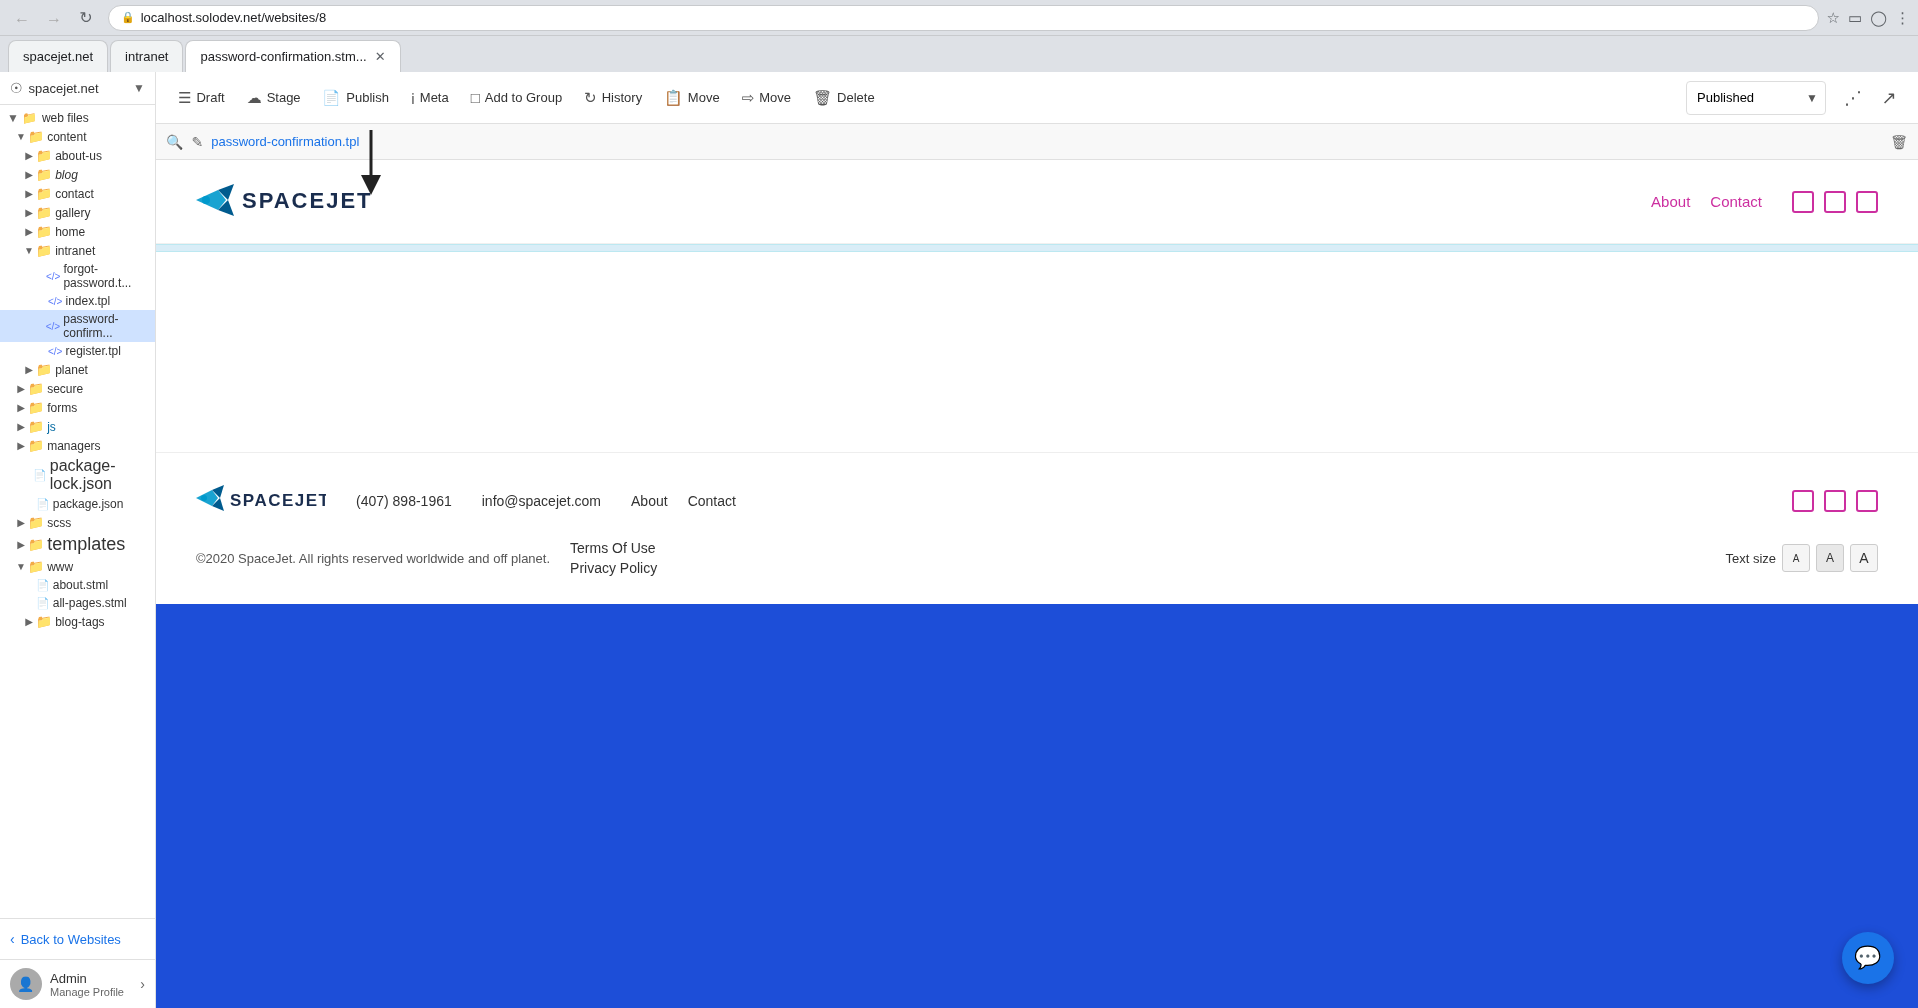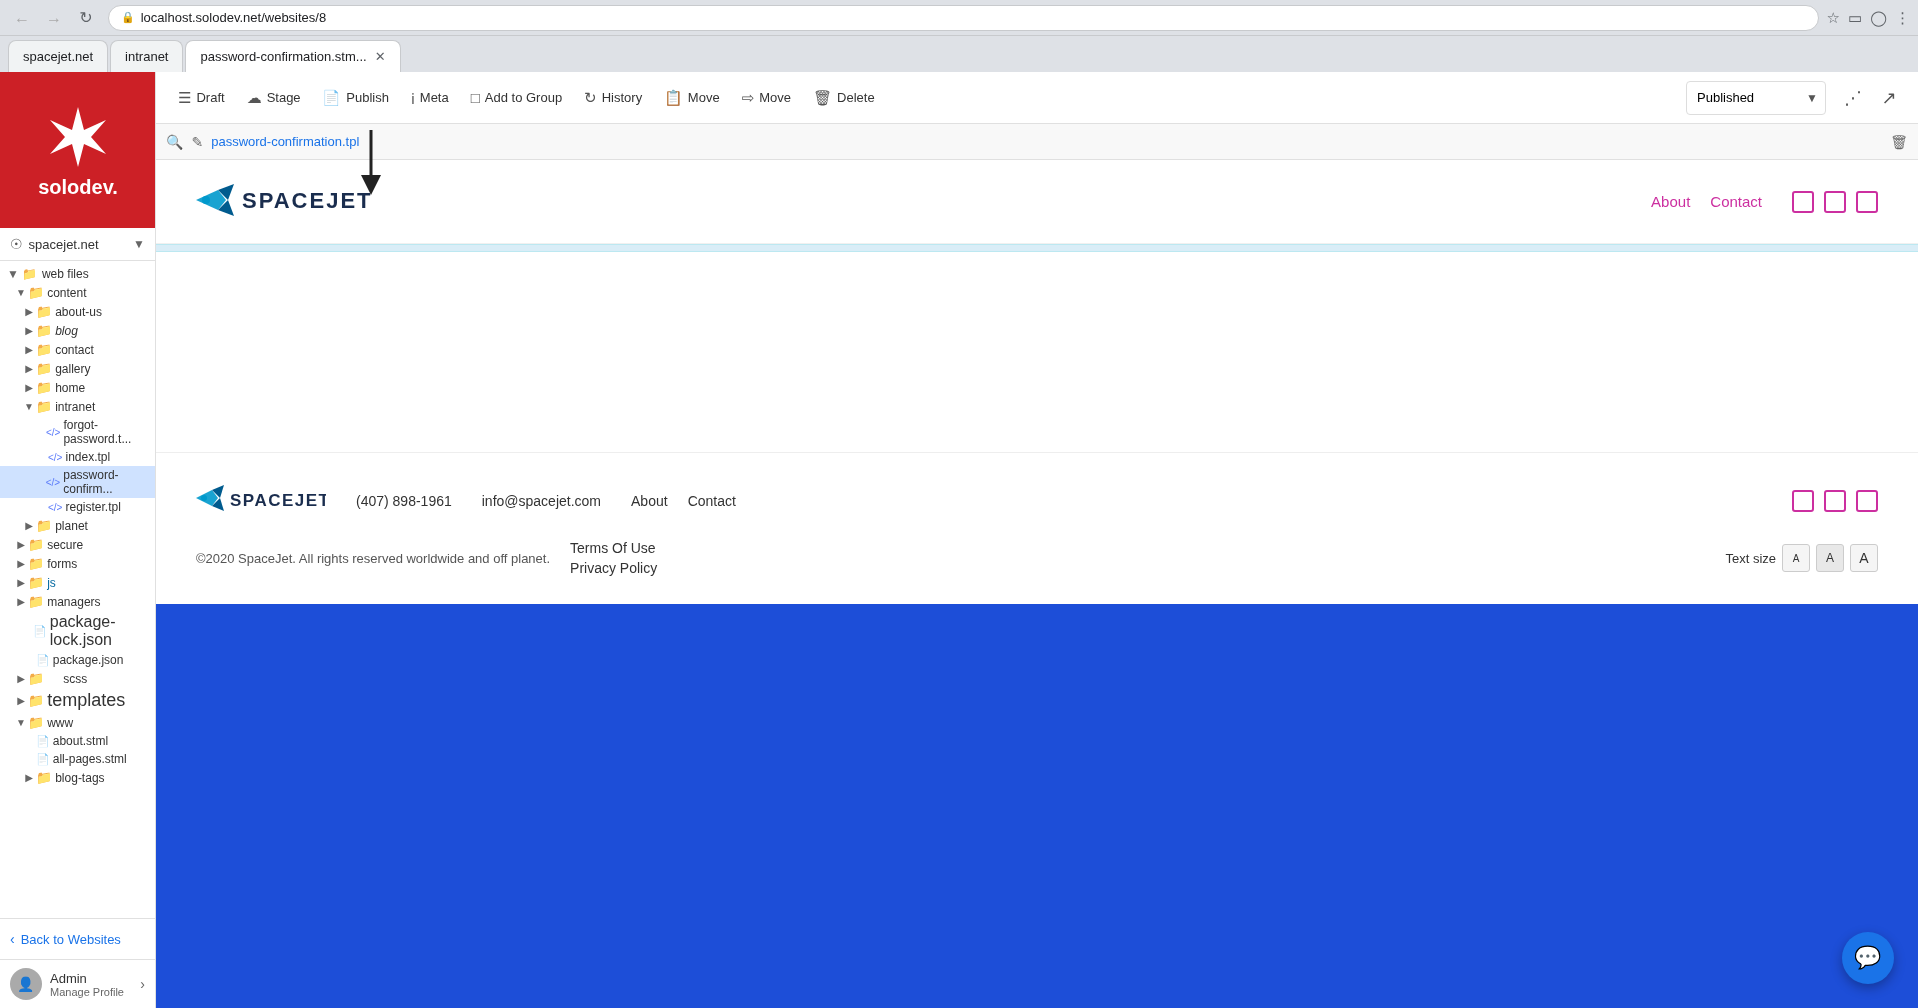--- a/index.html
+++ b/index.html
@@ -36,29 +36,20 @@
   <div style="height:32px;padding:0 14px;border-radius:8px 8px 0 0;display:flex;align-items:center;font-size:13px;color:#202124;cursor:pointer;background:#fff;margin-right:2px;border:1px solid #c8cacd;border-bottom:none;gap:8px;">
     <span>password-confirmation.stm...</span>
     <span style="font-size:13px;color:#5f6368;cursor:pointer;">✕</span>
   </div>
 </div>
 
 <div style="display:flex;height:calc(1008px - 72px);overflow:hidden;">
 
   <div style="width:156px;background:#fff;border-right:1px solid #e0e0e0;display:flex;flex-direction:column;overflow:hidden;flex-shrink:0;">
 
-    <div style="width:156px;height:156px;background:#cc2026;display:flex;align-items:center;justify-content:center;flex-shrink:0;">
-      <div style="display:flex;flex-direction:column;align-items:center;">
-
-        <svg width="70" height="70" viewBox="0 0 70 70">
-          <polygon points="35,5 41,28 63,18 48,35 63,52 41,42 35,65 29,42 7,52 22,35 7,18 29,28" fill="white"></polygon>
-        </svg>
-        <span style="color:#fff;font-size:20px;font-weight:bold;margin-top:4px;">solodev.</span>
-      </div>
-    </div>
 
     <div style="display:flex;align-items:center;justify-content:space-between;padding:8px 10px;border-bottom:1px solid #e0e0e0;cursor:pointer;">
       <div style="display:flex;align-items:center;gap:6px;">
         <span style="color:#555;font-size:14px;">☉</span>
         <span style="font-size:13px;color:#333;">spacejet.net</span>
       </div>
       <span style="color:#666;font-size:12px;">▼</span>
     </div>
 
     <div style="flex:1;overflow-y:auto;font-size:12px;">
@@ -173,21 +164,21 @@
 
       <div style="display:flex;align-items:center;padding:2px 4px 2px 22px;cursor:pointer;">
         <span style="width:14px;"></span>
         <span style="margin-right:3px;color:#666;font-size:11px;">📄</span>
         <span style="font-size:12px;color:#333;">package.json</span>
       </div>
 
       <div style="display:flex;align-items:center;padding:2px 4px 2px 14px;cursor:pointer;">
         <span style="width:14px;display:inline-flex;align-items:center;justify-content:center;color:#666;font-size:10px;">▶</span>
         <span style="margin-right:3px;color:#f0a500;font-size:13px;">📁</span>
-        <span style="font-size:12px;color:#333;margin-left:16px;">scss</span>
+        <span style="font-size:12px;color:#333;">scss</span>
       </div>
 
       <div style="display:flex;align-items:center;padding:2px 4px 2px 14px;cursor:pointer;">
         <span style="width:14px;display:inline-flex;align-items:center;justify-content:center;color:#666;font-size:10px;">▶</span>
         <span style="margin-right:3px;color:#f0a500;font-size:13px;">📁</span>
         <span style="font-size:18px;color:#333;">templates</span>
       </div>
 
       <div style="display:flex;align-items:center;padding:2px 4px 2px 14px;cursor:pointer;">
         <span style="width:14px;display:inline-flex;align-items:center;justify-content:center;color:#666;font-size:10px;">▼</span>

